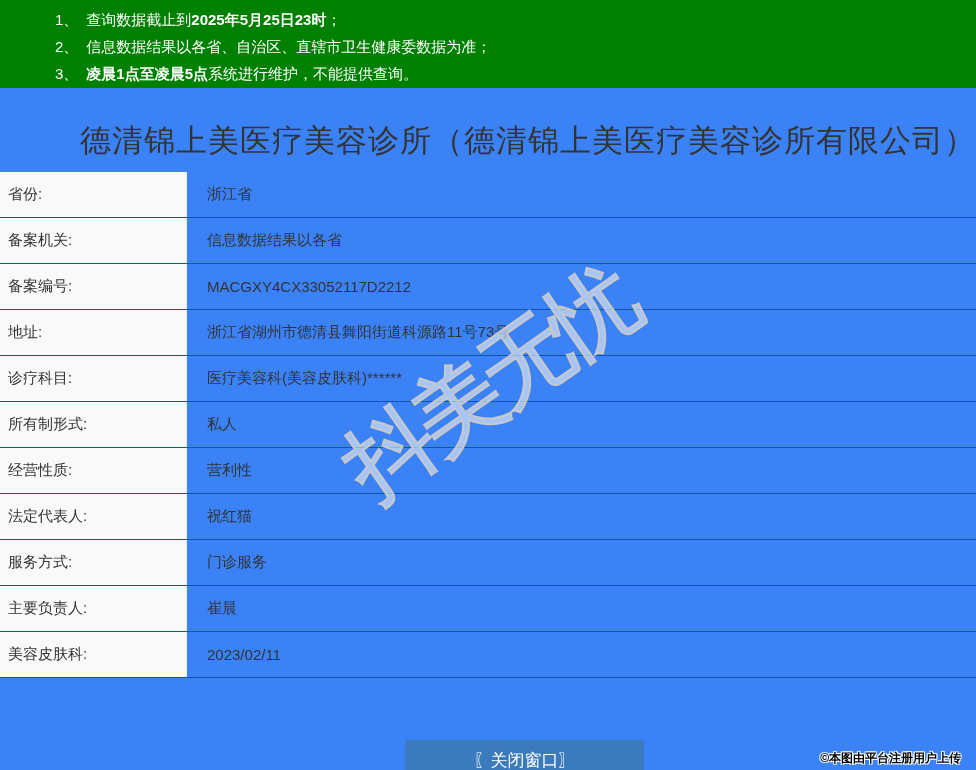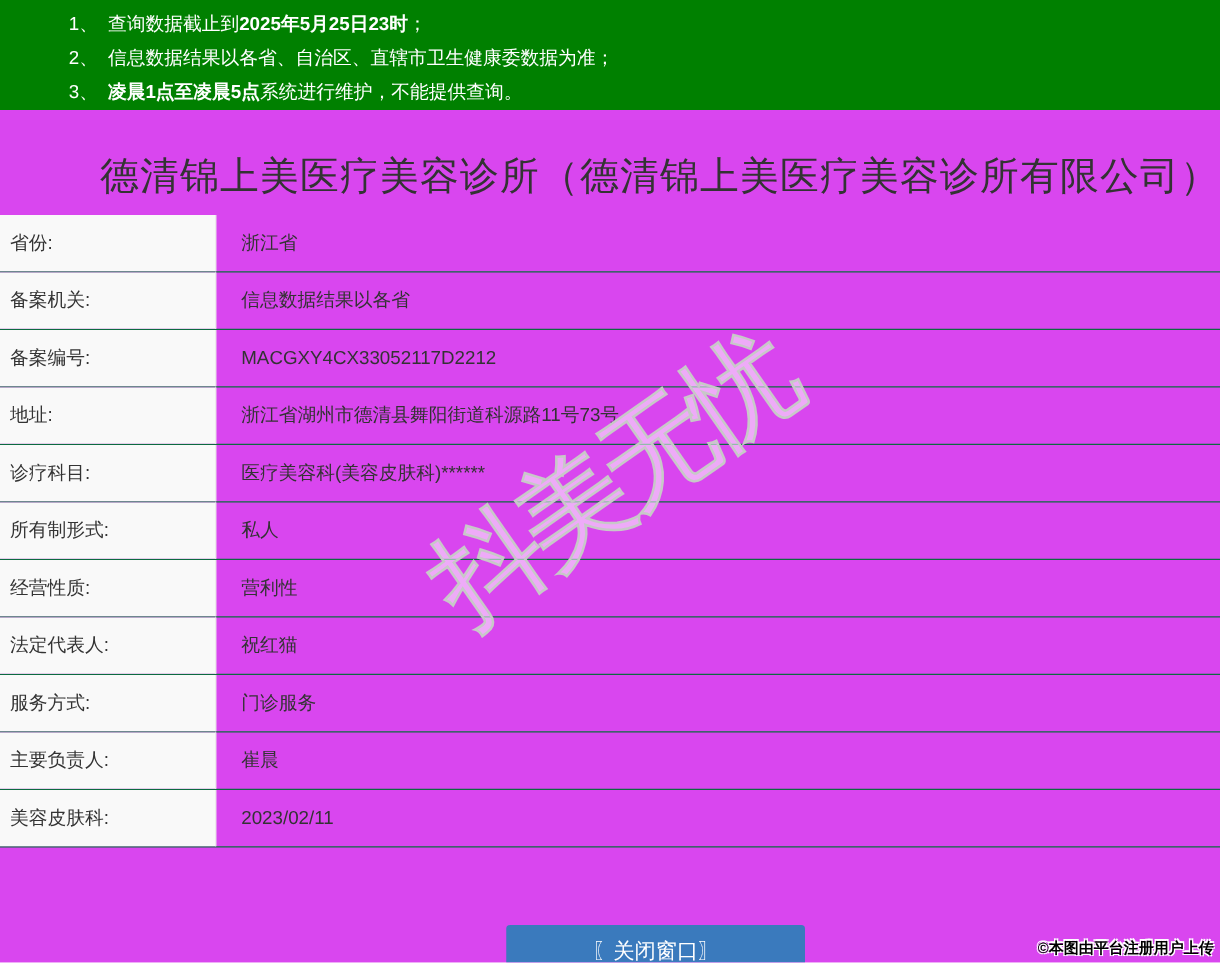--- a/index.html
+++ b/index.html
@@ -1,21 +1,21 @@
 <!DOCTYPE html>
 <html><head>
 <meta charset="utf-8">
 <style>
   html, body { margin: 0; padding: 0; background: #ffffff; }
   .page {
     position: relative;
     width: 976px;
     height: 770px;
     overflow: hidden;
-    background: #d946ef;
+    background: #3b82f6;
     font-family: "Liberation Sans", "DejaVu Sans", sans-serif;
     color: #333333;
   }
 
   
   .banner {
     position: absolute;
     top: 0; left: 0; right: 0;
     height: 88px;
     background: #008000;
@@ -48,21 +48,21 @@
     position: absolute;
     top: 172px; left: 0; right: 0;
   }
   .row {
     display: flex;
     height: 46px;
     border-bottom: 1px solid #0c6b40;
     box-sizing: border-box;
   }
   .cell-label {
-    width: 173px;
+    width: 187px;
     box-sizing: border-box;
     background: #f9f9f9;
     border-right: 1px solid #ebebeb;
     display: flex;
     align-items: center;
     padding-left: 8px;
     font-size: 15px;
     color: #333333;
   }
   .cell-value {
@@ -99,21 +99,21 @@
     font-family: "Liberation Sans", "DejaVu Sans", sans-serif;
     border: none;
     border-radius: 3px;
     cursor: pointer;
     z-index: 6;
   }
 
   
   .footer-note {
     position: absolute;
-    right: 5px; bottom: 3px;
+    right: 15px; bottom: 3px;
     font-size: 12px;
     font-weight: bold;
     color: #000000;
     text-shadow: -1px -1px 0 #fff, 1px -1px 0 #fff, -1px 1px 0 #fff, 1px 1px 0 #fff;
     z-index: 10;
     white-space: nowrap;
   }
 </style>
 </head>
 <body>

